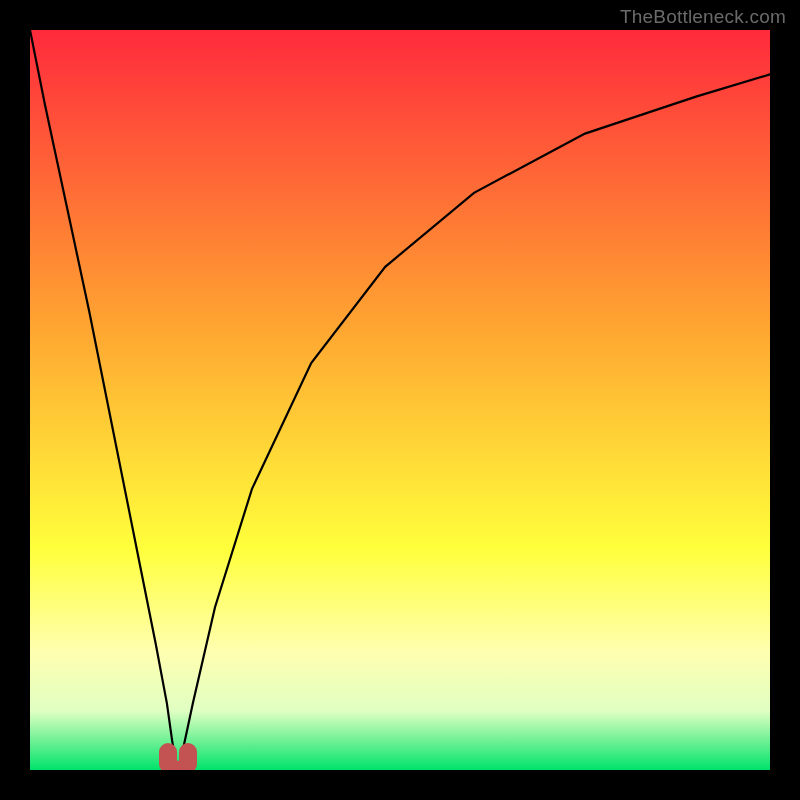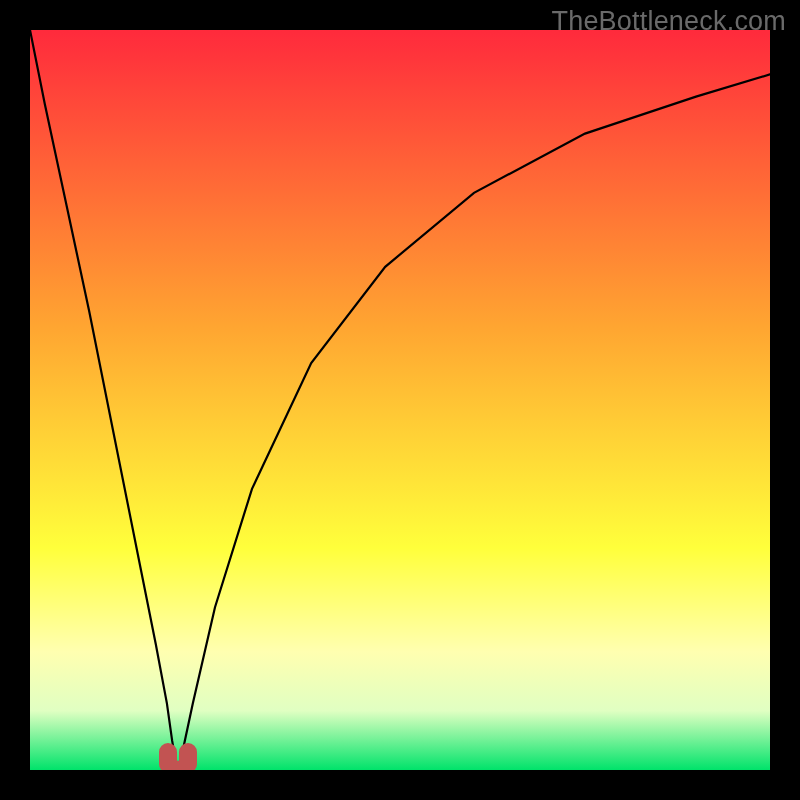--- a/index.html
+++ b/index.html
@@ -32,21 +32,21 @@
     left: 0;
     top: 0;
     width: 100%;
     height: 100%;
   }
   .watermark {
     position: absolute;
     top: 6px;
     right: 14px;
     color: #6a6a6a;
-    font-size: 27px;
+    font-size: 19px;
     font-weight: 500;
     letter-spacing: 0.2px;
   }
   svg.curve {
     position: absolute;
     left: 0;
     top: 0;
     width: 100%;
     height: 100%;
   }

